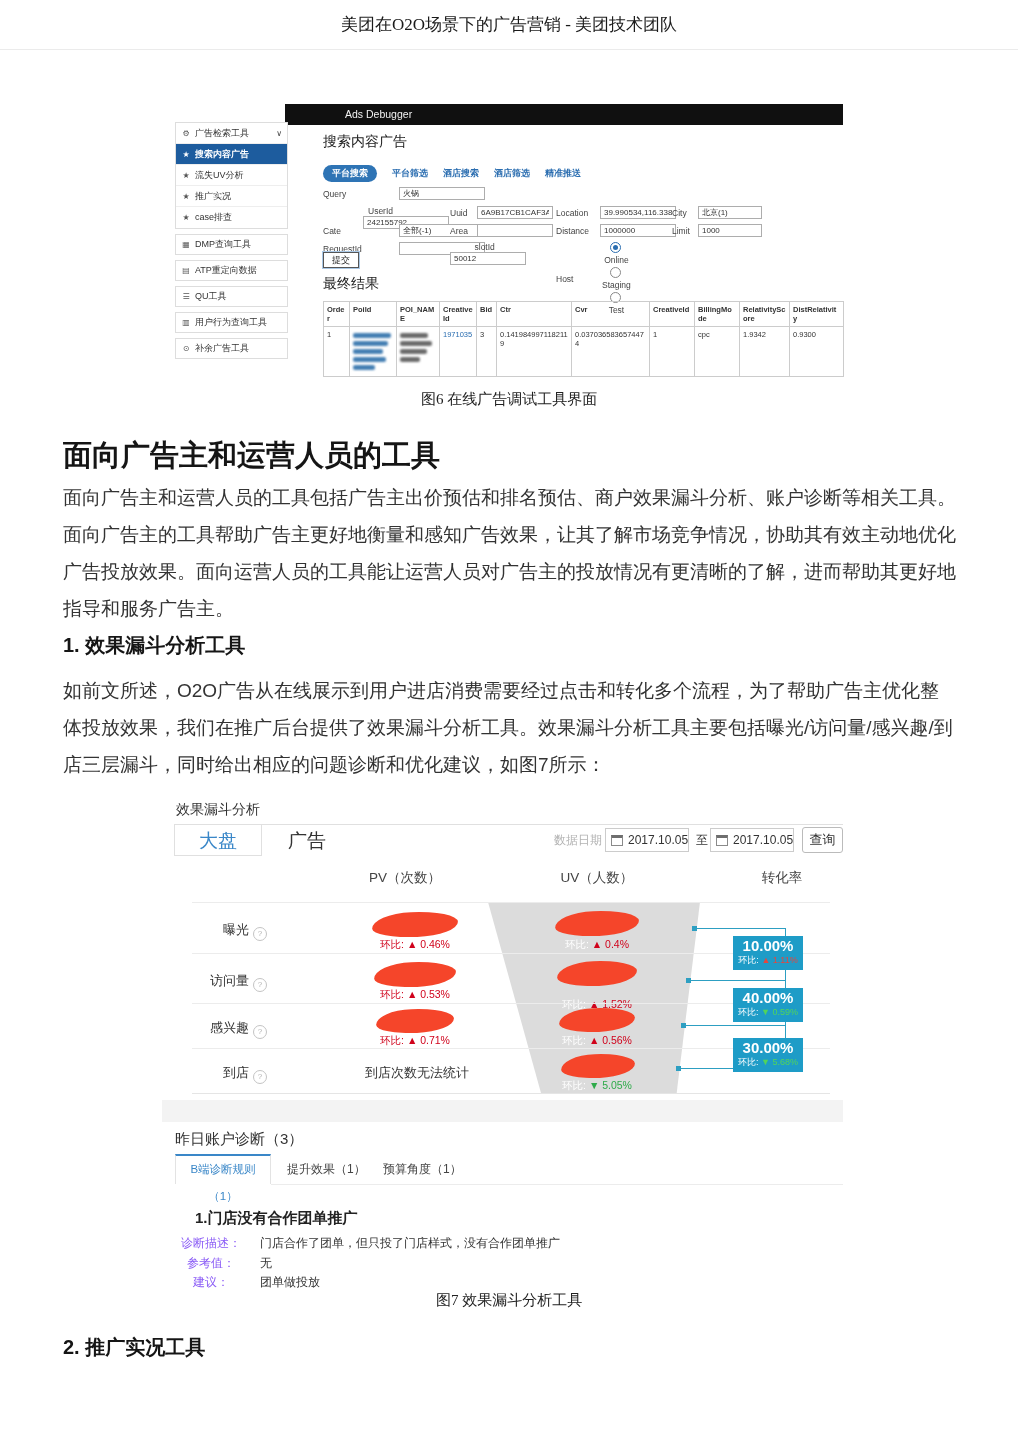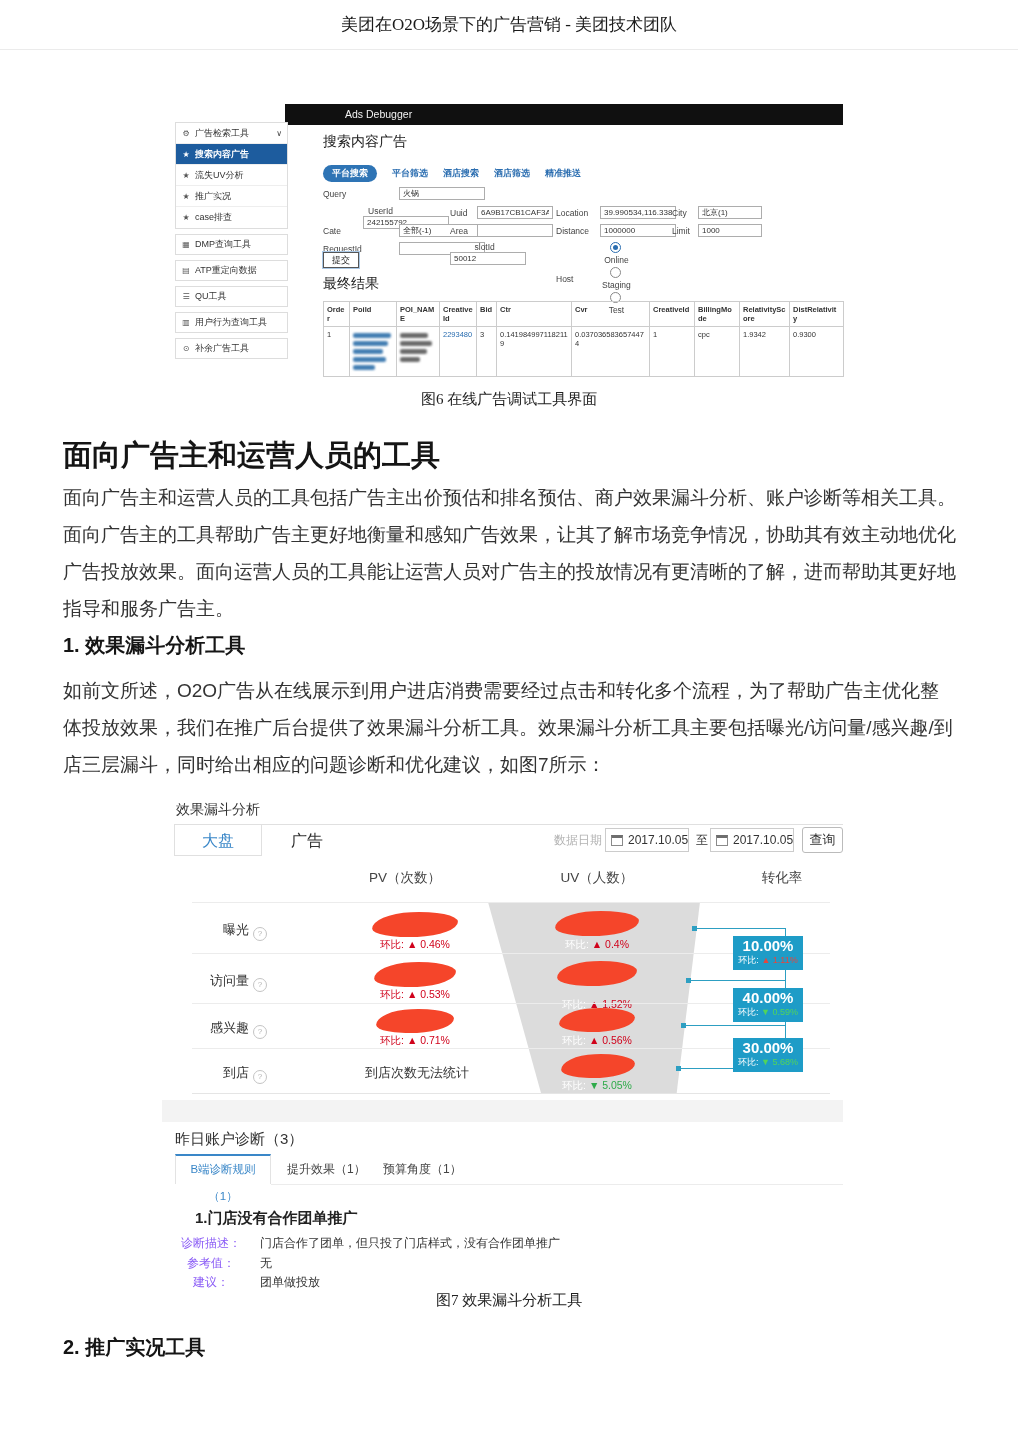--- a/index.html
+++ b/index.html
@@ -56,21 +56,21 @@
 
   
   .a-h1{position:absolute;left:63px;top:436px;font-size:29px;font-weight:bold;color:#151515;}
   .a-p{position:absolute;left:63px;width:894px;font-size:19px;line-height:37px;color:#333;}
   .a-h2{position:absolute;left:63px;font-size:20px;font-weight:bold;color:#151515;}
 
   
   .fig7{position:absolute;left:162px;top:797px;width:681px;height:492px;}
   .f7-title{position:absolute;left:14px;top:4px;font-size:14px;color:#333;}
   .f7-topline{position:absolute;left:12px;right:0;top:27px;border-top:1px solid #e0e0e0;}
-  .f7-tab{position:absolute;top:28px;width:88px;height:31px;line-height:31px;text-align:center;font-size:16px;}
+  .f7-tab{position:absolute;top:28px;width:88px;height:31px;line-height:31px;text-align:center;font-size:19px;}
   .f7-tab.active{left:12px;color:#3a87c8;background:#fff;border-left:1px solid #e0e0e0;border-right:1px solid #e0e0e0;border-bottom:1px solid #e0e0e0;box-sizing:border-box;}
   .f7-tab.plain{left:101px;color:#333;}
   .f7-datelabel{position:absolute;left:392px;top:31px;height:24px;line-height:24px;font-size:12px;color:#b3b3b3;}
   .f7-datebox{position:absolute;top:31px;width:84px;height:24px;border:1px solid #ccc;box-sizing:border-box;display:flex;align-items:center;padding:0 5px;font-size:12px;color:#333;gap:5px;background:#fff;}
   .cal-icon{width:12px;height:11px;border:1px solid #8a8a8a;border-top:3px solid #6e6e6e;display:inline-block;flex:none;box-sizing:border-box;}
   .f7-to{position:absolute;left:534px;top:31px;line-height:24px;font-size:12px;color:#333;}
   .f7-query{position:absolute;left:640px;top:30px;width:41px;height:26px;border:1px solid #bbb;border-radius:3px;box-sizing:border-box;
     text-align:center;line-height:24px;font-size:13px;color:#333;background:#fff;}
   .f7-col{position:absolute;top:72px;height:22px;text-align:center;font-size:13.5px;color:#444;}
   .f7-funnel{position:absolute;left:0;top:105px;width:681px;height:191px;}
@@ -269,21 +269,21 @@
           <div class="bl blue" style="width:30px"></div>
           <div class="bl blue" style="width:33px"></div>
           <div class="bl blue" style="width:22px"></div>
         </td>
         <td>
           <div class="bl dark" style="width:28px"></div>
           <div class="bl dark" style="width:32px"></div>
           <div class="bl dark" style="width:27px"></div>
           <div class="bl dark" style="width:20px"></div>
         </td>
-        <td><span class="blue-link">2293480</span></td>
+        <td><span class="blue-link">1971035</span></td>
         <td>3</td>
         <td>0.1419849971182119</td>
         <td>0.0370365836574474</td>
         <td>1</td>
         <td>cpc</td>
         <td>1.9342</td>
         <td>0.9300</td>
       </tr>
     </tbody>
       </table>

